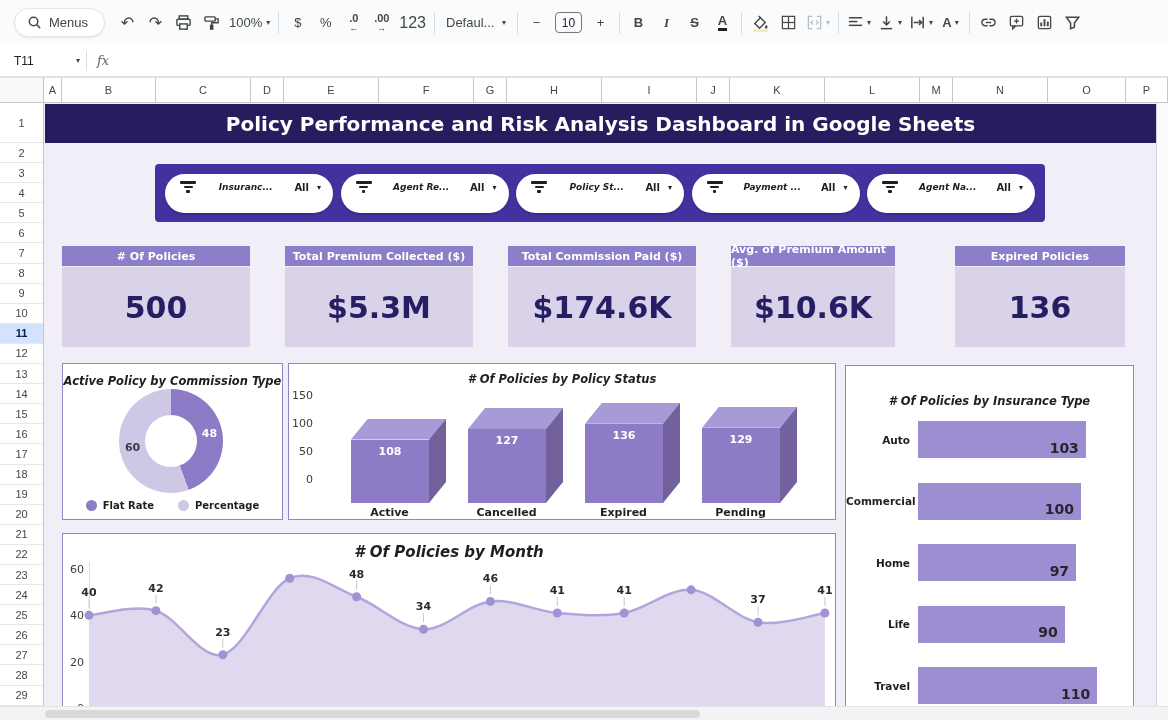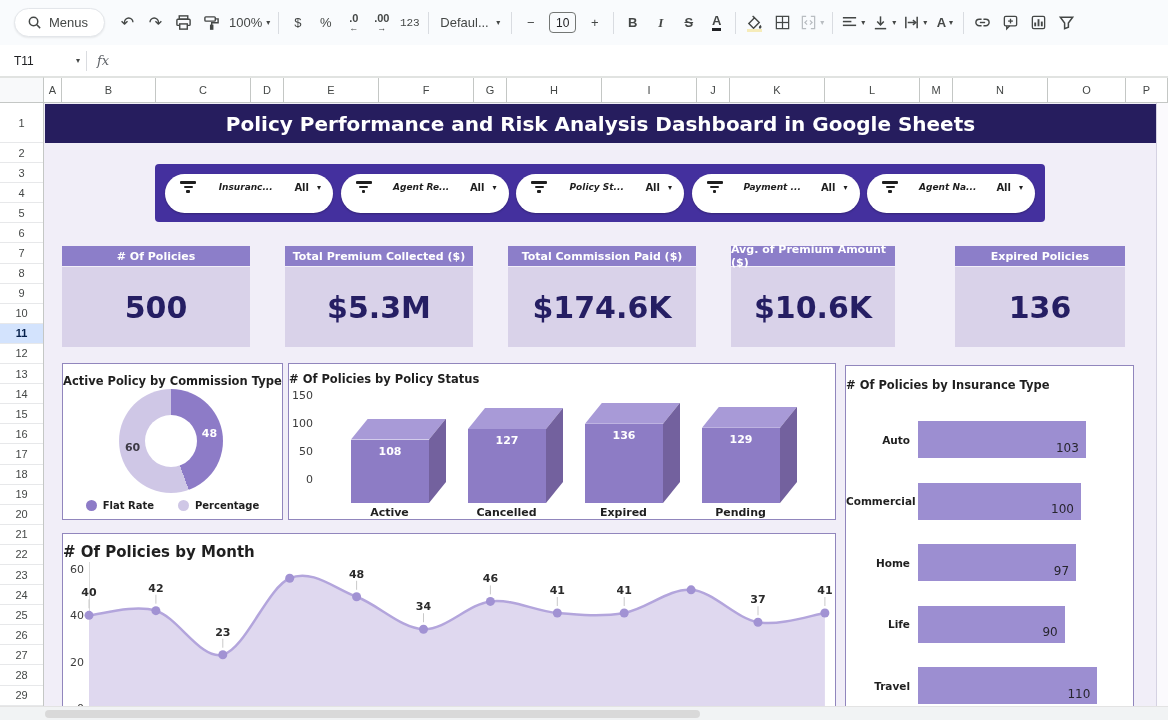--- a/index.html
+++ b/index.html
@@ -69,41 +69,41 @@
   .slicer .val { font-size:10px; font-weight:bold; color:#1f1f1f; }
   .slicer .dd { font-size:8px; color:#1f1f1f; margin-left:2px;}
 
   .kpi { position:absolute; top:143px; }
   .kpi .khead { height:20px; background:#8c7ec9; color:#fff; font-weight:bold; font-size:11px;
     display:flex; align-items:center; justify-content:center; margin-bottom:1px; }
   .kpi .kbody { height:80px; background:#d9d2e9; color:#251e63; font-weight:bold; font-size:30px;
     display:flex; align-items:center; justify-content:center; }
 
   .panel { position:absolute; background:#fff; border:1px solid #9186bd; }
-  .ptitle { position:absolute; left:0; width:100%; text-align:left; font-weight:bold; color:#1f1f1f; }
+  .ptitle { position:absolute; left:0; width:100%; text-align:center; font-weight:bold; color:#1f1f1f;font-style:italic; }
 
   
   .donut-circle { position:absolute; border-radius:50%; }
   .donut-hole { position:absolute; border-radius:50%; background:#fff; }
   .dlabel { position:absolute; font-weight:bold; font-size:11px; }
   .legend { position:absolute; left:0; width:100%; display:flex; justify-content:center; gap:24px;
     font-size:10px; font-weight:bold; color:#1f1f1f; }
   .legend .li { display:flex; align-items:center; gap:6px; }
   .legend .dot { width:11px; height:11px; border-radius:50%; }
 
   
   .ytick { position:absolute; font-size:11px; color:#3c3c3c; text-align:right; }
   .b3face { position:absolute; }
   .b3val { position:absolute; color:#fff; font-weight:bold; font-size:11px; text-align:center; }
   .b3cat { position:absolute; font-weight:bold; font-size:11px; color:#1f1f1f; text-align:center; }
 
   
   .hrow-lbl { position:absolute; font-weight:bold; font-size:10.5px; color:#1f1f1f; text-align:right; }
   .hbar { position:absolute; background:#9c8ed1; display:flex; align-items:center; justify-content:flex-end; }
-  .hbar span { font-weight:normal; font-size:12px; color:#27252e; padding-right:7px;margin-top:16px; }
+  .hbar span { font-weight:bold; font-size:14px; color:#27252e; padding-right:7px;margin-top:16px; }
 
   
   .axisline { position:absolute; width:1px; background:#dcdcdc; }
 
   
   .hscroll { position:absolute; left:0; top:706px; width:1168px; height:14px; background:#f1f3f4; border-top:1px solid #e3e3e3; }
   .hthumb { position:absolute; left:45px; top:3px; width:655px; height:8px; background:#d9d9d9; border-radius:5px; }
 </style>
 </head>
 <body>
@@ -146,21 +146,21 @@
           <span>.0</span>
           <small>←</small>
         </span>
     </div>
     <div class="tbtn">
       <span class="dec">
           <span>.00</span>
           <small>→</small>
         </span>
     </div>
-    <div class="tbtn" style="font-size:11px;font-family:Liberation Mono, monospace;">123</div>
+    <div class="tbtn" style="font-size:16px;">123</div>
     <div class="tdiv"></div>
     <div class="tbtn font-btn">
       <span>Defaul...</span>
       <span class="dd">▾</span>
     </div>
     <div class="tdiv"></div>
     <div class="tbtn">−</div>
     <div class="size-box">10</div>
     <div class="tbtn">+</div>
     <div class="tdiv"></div>
@@ -433,21 +433,21 @@
         <div class="b3face" style="left: 296px; top: 59.84px; width: 78px; height: 79.16px; background: rgb(141, 124, 197);"></div>
         <div class="b3val" style="left: 296px; top: 64.84px; width: 78px;">136</div>
         <div class="b3cat" style="left: 287px; top: 142px; width: 95px;">Expired</div>
         <div class="b3face" style="left: 413px; top: 42.76px; width: 95px; height: 21px; background: rgb(168, 154, 215); clip-path: polygon(17px 0px, 100% 0px, calc(100% - 17px) 100%, 0px 100%);"></div>
         <div class="b3face" style="left: 491px; top: 42.76px; width: 17px; height: 96.24px; background: rgb(115, 97, 158); clip-path: polygon(0px 21px, 100% 0px, 100% calc(100% - 21px), 0px 100%);"></div>
         <div class="b3face" style="left: 413px; top: 63.76px; width: 78px; height: 75.24px; background: rgb(141, 124, 197);"></div>
         <div class="b3val" style="left: 413px; top: 68.76px; width: 78px;">129</div>
         <div class="b3cat" style="left: 404px; top: 142px; width: 95px;">Pending</div>
       </div>
     <div class="panel" id="hbarPanel" style="left:801px; top:262px; width:289px; height:460px;">
-        <div class="ptitle" style="top: 12px; font-size: 11.5px;"># Of Policies by Insurance Type</div>
+        <div class="ptitle" style="top: 28px; font-size: 11.5px;"># Of Policies by Insurance Type</div>
         <div class="hrow-lbl" style="left: 0px; width: 64px; top: 67.5px;">Auto</div>
         <div class="hbar" style="left: 72px; top: 55px; width: 167.89px; height: 37px;">
           <span>103</span>
         </div>
         <div class="hrow-lbl" style="left: 0px; width: 64px; top: 129px;">Commercial</div>
         <div class="hbar" style="left: 72px; top: 116.5px; width: 163px; height: 37px;">
           <span>100</span>
         </div>
         <div class="hrow-lbl" style="left: 0px; width: 64px; top: 190.5px;">Home</div>
         <div class="hbar" style="left: 72px; top: 178px; width: 158.11px; height: 37px;">

